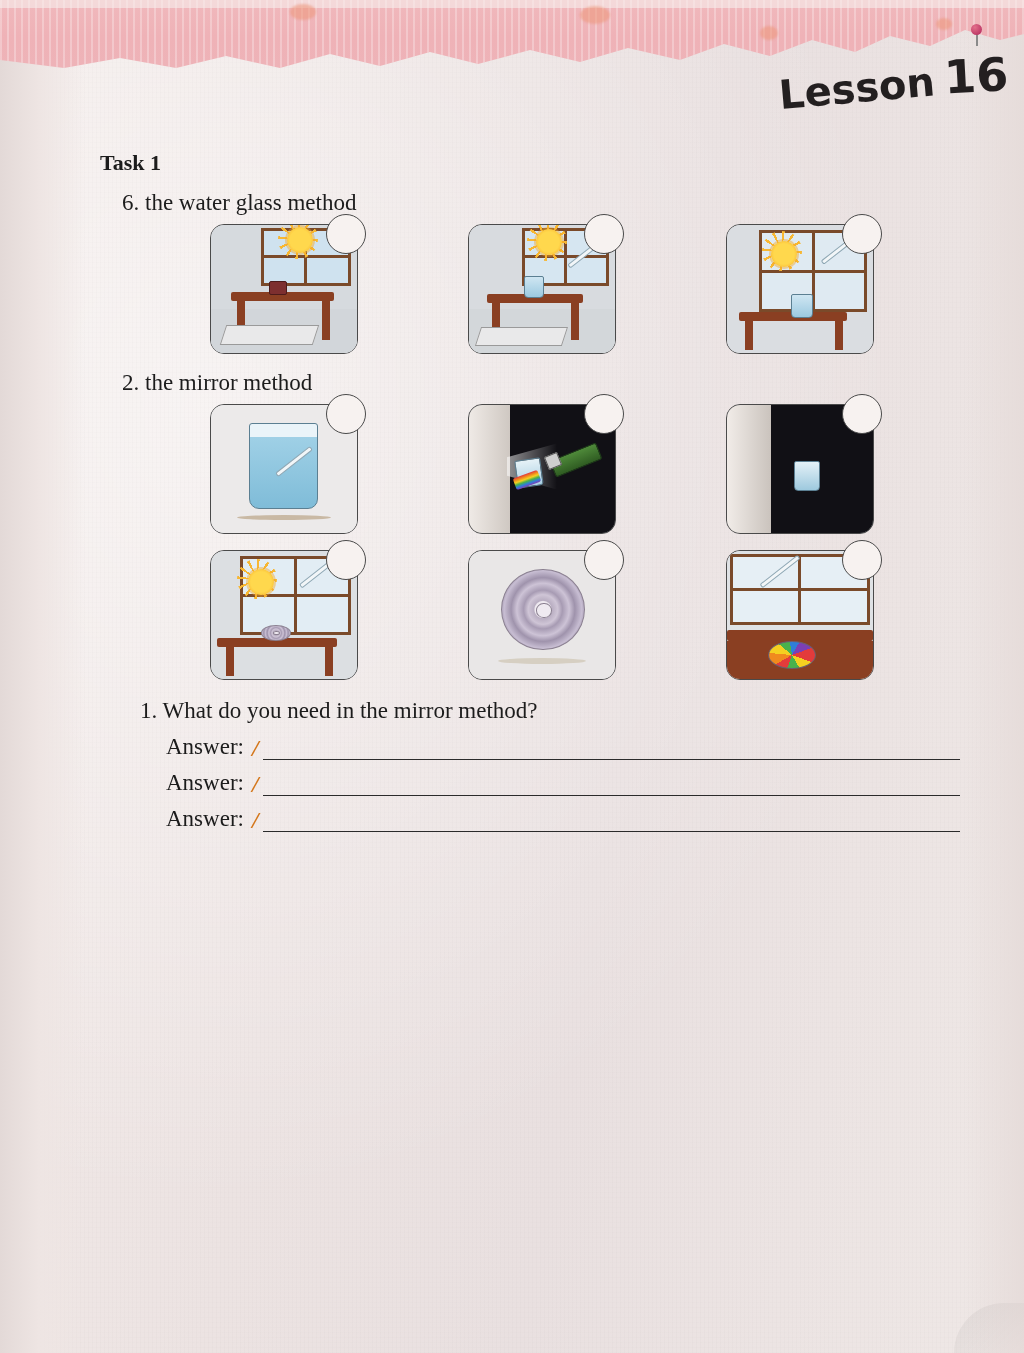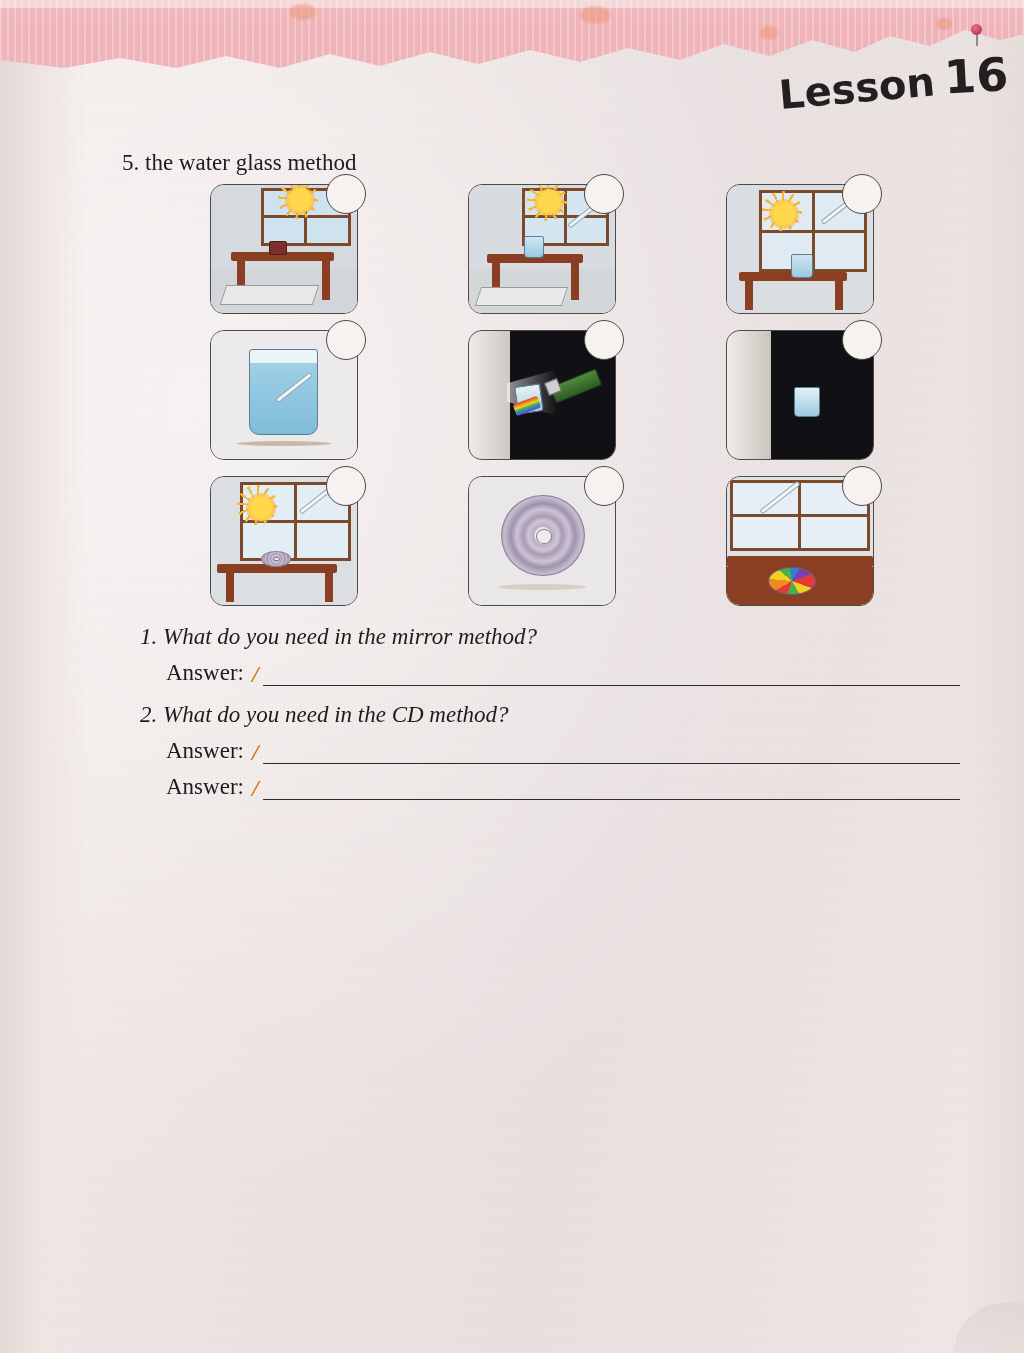--- a/index.html
+++ b/index.html
@@ -317,21 +317,20 @@
   }
 
   
   .task2 {
     margin-top: 18px;
   }
   .q-line {
     font-size: 23px;
     color: #1c1c1c;
     margin: 16px 0 0 40px;
-    font-style: italic;
   }
   .answer-row {
     display: flex;
     align-items: flex-end;
     margin: 10px 0 0 66px;
   }
   .answer-label {
     font-size: 23px;
     color: #1c1c1c;
     white-space: nowrap;
@@ -377,22 +376,23 @@
 
   <div class="tack-stem"></div>
   <div class="tack"></div>
 
   <div class="lesson-title">
     <span class="word">Lesson</span><span class="num">16</span>
   </div>
 
   <div class="content">
 
-
-    <div class="method-line">5. the water glass method</div>
+    <div class="task-label">Task 1</div>
+
+    <div class="method-line">6. the water glass method</div>
     <div class="row">
 
       <div class="card">
         <div class="frame">
           <div class="sky" style="background:#d6dade;"></div>
           <div class="win-frame" style="left:34%; top:2%; width:62%; height:46%; background:#cfe2ef;"></div>
           <div class="sunray" style="left:46%; top:-6px;"></div>
           <div class="sun" style="left:52%; top:2px;"></div>
           <div class="floor" style="background:#d2d6da;"></div>
           <div class="table-top" style="left:14%; top:52%; width:70%;"></div>
@@ -430,20 +430,21 @@
           <div class="glint" style="left:62%; top:18%; width:38px;"></div>
           <div class="table-top" style="left:8%; top:68%; width:74%;"></div>
           <div class="table-leg" style="left:12%; top:74%; height:24%;"></div>
           <div class="table-leg" style="left:74%; top:74%; height:24%;"></div>
           <div class="glass" style="left:44%; top:54%; width:20px; height:22px;"></div>
         </div>
         <div class="bubble"></div>
       </div>
     </div>
 
+    <div class="method-line">2. the mirror method</div>
     <div class="row">
 
       <div class="card">
         <div class="frame">
           <div class="sky" style="background:#eceaea;"></div>
           <div class="glass" style="left:26%; top:14%; width:46%; height:66%; border-radius:3px 3px 10px 10px; background:linear-gradient(180deg,#eaf4f9 0%,#eaf4f9 16%,#9fd0e6 16%,#7fbcd8 100%);"></div>
           <div class="glint" style="left:42%; top:42%; width:42px;"></div>
           <div style="position:absolute; left:18%; bottom:10%; width:64%; height:5px; background:#c9b9a4; border-radius:50%;"></div>
         </div>
         <div class="bubble"></div>
@@ -517,21 +518,20 @@
 
     <div class="task2">
 
       <div class="q-line">1. What do you need in the mirror method?</div>
       <div class="answer-row">
         <span class="answer-label">Answer:</span>
         <span class="pen-mark">/</span>
         <span class="answer-line"></span>
       </div>
 
-      <div class="q-line">2. What do you need in the CD method?</div>
       <div class="answer-row">
         <span class="answer-label">Answer:</span>
         <span class="pen-mark">/</span>
         <span class="answer-line"></span>
       </div>
 
       <div class="answer-row">
         <span class="answer-label">Answer:</span>
         <span class="pen-mark">/</span>
         <span class="answer-line"></span>

